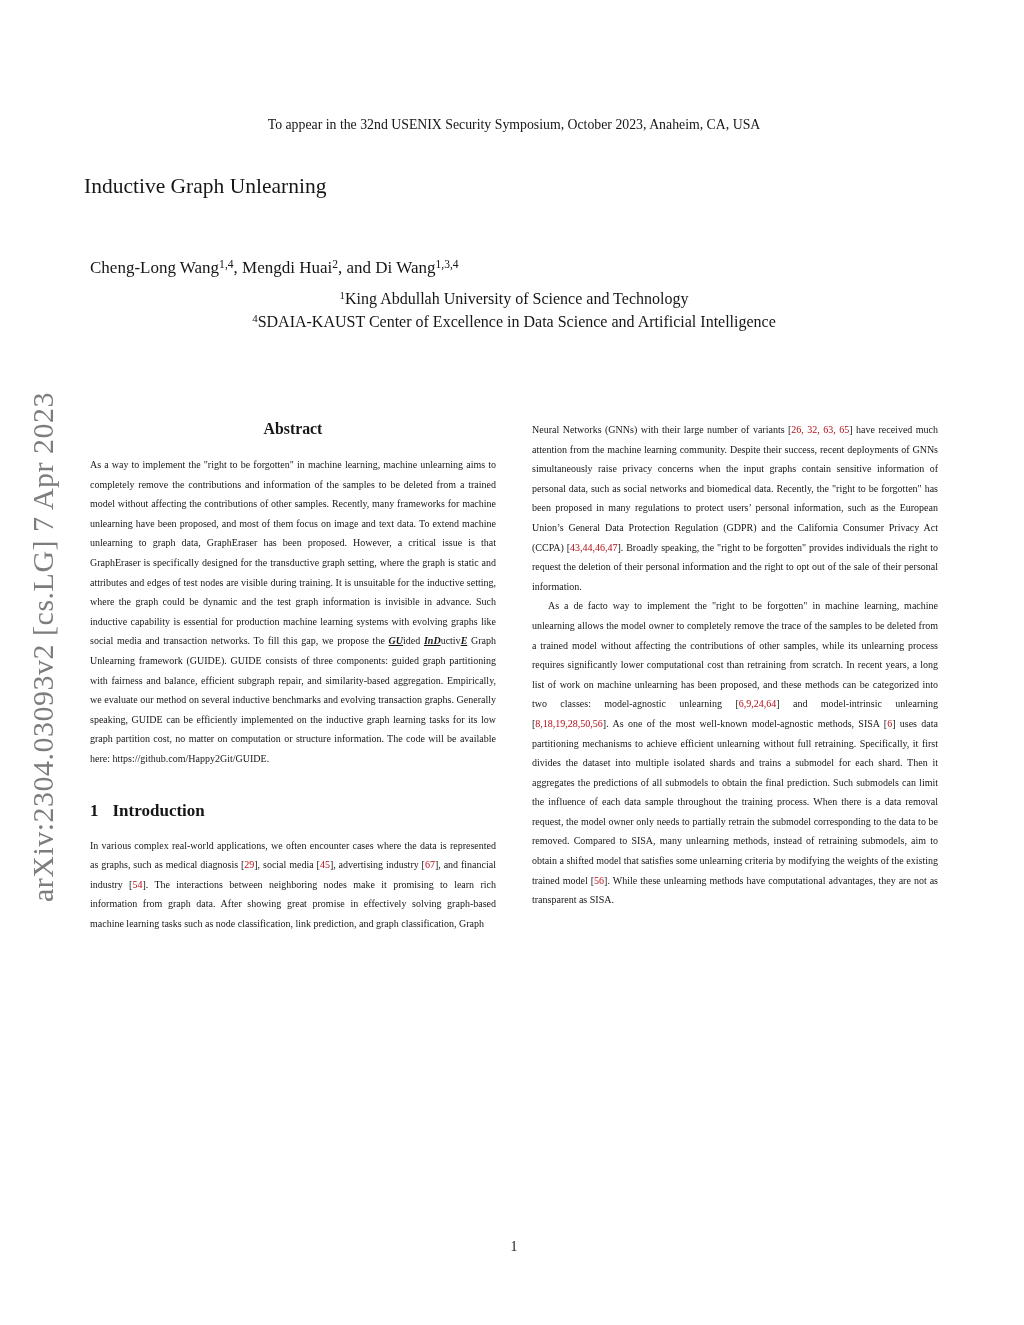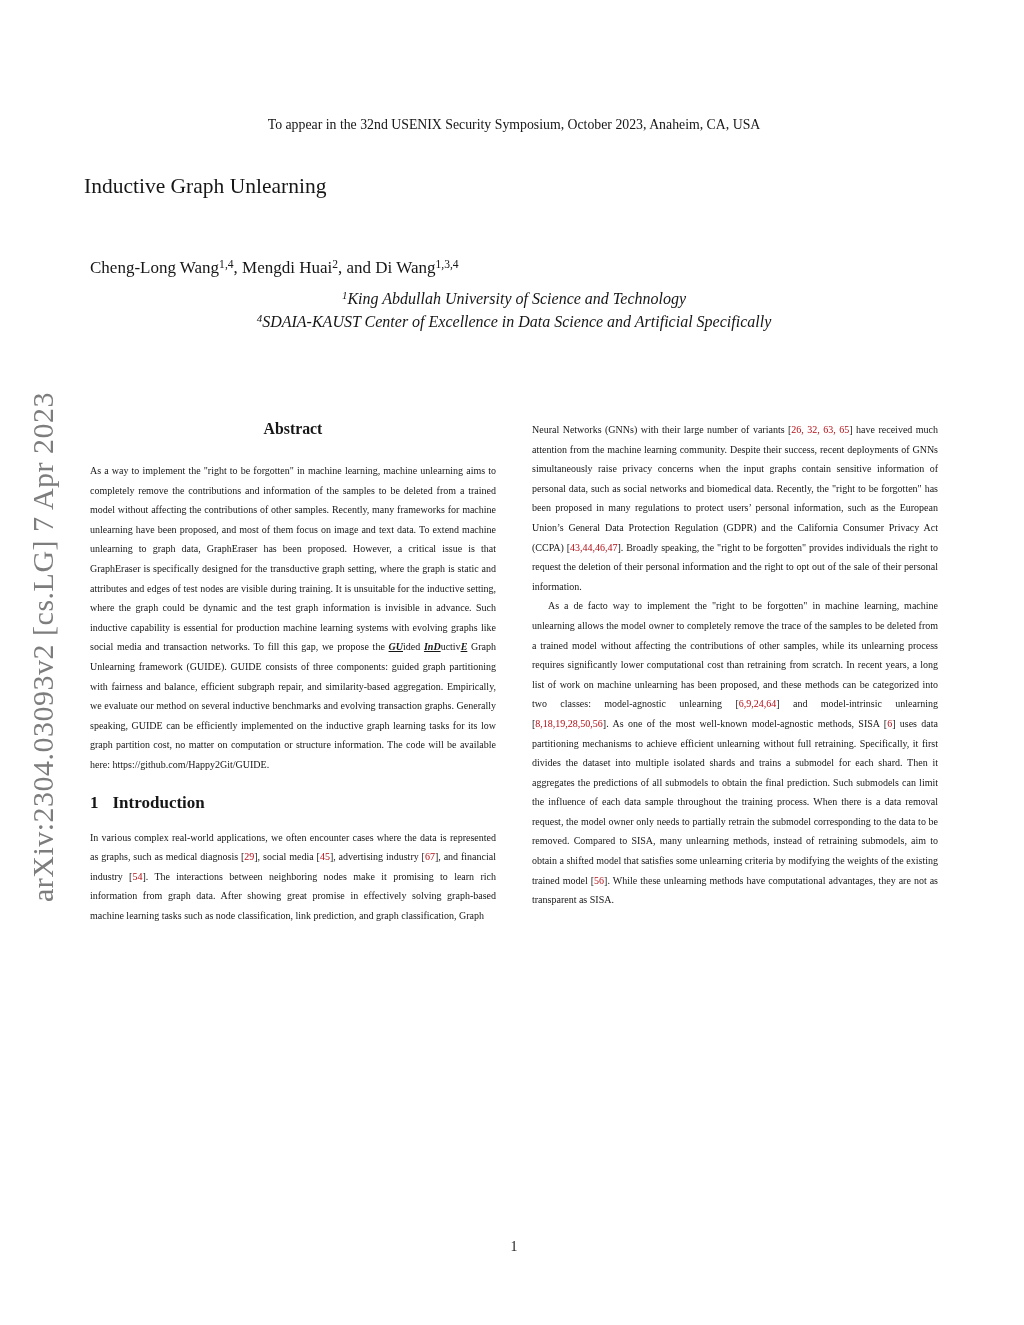--- a/index.html
+++ b/index.html
@@ -19,47 +19,47 @@
   .title {
     position:absolute; top:174px; left:84px; width:848px;
     text-align:left; font-size:21.5px; font-weight:normal;
   }
   .authors {
     position:absolute; top:242px; left:90px; width:848px;
     text-align:left; font-size:17px;margin-top:16px;
   }
   .affiliations {
     position:absolute; top:287px; left:90px; width:848px;
-    text-align:center; font-size:16px; line-height:23.2px;font-style:italic;
+    text-align:center; font-size:16px; line-height:23.2px;
   }
   .watermark {
     position:absolute; top:647px; left:43px;
     transform:translate(-50%,-50%) rotate(-90deg);
     transform-origin:center center;
     white-space:nowrap;
     font-size:30px; color:#7d7d7d;
     letter-spacing:0.5px;
   }
   .columns {
     position:absolute; top:420px; left:90px; width:848px;
     display:flex; gap:36px;
   }
   .col { width:406px; }
   .body-text {
     font-size:10px; line-height:19.6px;
     text-align:justify;
   }
   .abstract-heading {
     text-align:center; font-size:15.8px; font-weight:bold;
-    margin-bottom:23px;
+    margin-bottom:17px;
     font-family:Liberation Serif, serif;
   }
   .section-heading {
     font-size:17px; font-weight:bold;
-    margin-top:18px; margin-bottom:15px;
+    margin-top:32px; margin-bottom:15px;
   }
   .section-heading .sec-num { margin-right:14px; }
   .indent { text-indent:16px; }
   .sg-i  { }
   .sg-c  { color:#b30d15; }
   .sg-bu { font-weight:bold; text-decoration:underline;font-style:italic; }
   .sg-sup, .sup {
     font-size:68%; vertical-align:baseline;
     position:relative; top:-0.45em; line-height:0;
   }
@@ -76,21 +76,21 @@
   <div class="watermark">arXiv:2304.03093v2  [cs.LG]  7 Apr 2023</div>
 
   <div class="notice">To appear in the 32nd USENIX Security Symposium, October 2023, Anaheim, CA, USA</div>
 
   <h1 class="title">Inductive Graph Unlearning</h1>
 
   <div class="authors"><span>Cheng-Long Wang</span><span class="sg-sup">1,4</span><span>, Mengdi Huai</span><span class="sg-sup">2</span><span>, and Di Wang</span><span class="sg-sup">1,3,4</span></div>
 
   <div class="affiliations">
     <div><span class="sg-sup">1</span><span>King Abdullah University of Science and Technology</span></div>
-    <div><span class="sg-sup">4</span><span>SDAIA-KAUST Center of Excellence in Data Science and Artificial Specifically</span></div>
+    <div><span class="sg-sup">4</span><span>SDAIA-KAUST Center of Excellence in Data Science and Artificial Intelligence</span></div>
   </div>
 
   <div class="columns">
 
     <div class="col">
       <div class="abstract-heading">Abstract</div>
       <p class="body-text"><span>As a way to implement the "right to be forgotten" in machine learning, </span><span class="sg-i">machine unlearning</span><span> aims to completely remove the contributions and information of the samples to be deleted from a trained model without affecting the contributions of other samples. Recently, many frameworks for machine unlearning have been proposed, and most of them focus on image and text data. To extend machine unlearning to graph data, </span><span class="sg-i">GraphEraser</span><span> has been proposed. However, a critical issue is that </span><span class="sg-i">GraphEraser</span><span> is specifically designed for the transductive graph setting, where the graph is static and attributes and edges of test nodes are visible during training. It is unsuitable for the inductive setting, where the graph could be dynamic and the test graph information is invisible in advance. Such inductive capability is essential for production machine learning systems with evolving graphs like social media and transaction networks. To fill this gap, we propose the </span><span class="sg-bu">GU</span><span>ided </span><span class="sg-bu">InD</span><span>uctiv</span><span class="sg-bu">E</span><span> Graph Unlearning framework (GUIDE). GUIDE consists of three components: guided graph partitioning with fairness and balance, efficient subgraph repair, and similarity-based aggregation. Empirically, we evaluate our method on several inductive benchmarks and evolving transaction graphs. Generally speaking, GUIDE can be efficiently implemented on the inductive graph learning tasks for its low graph partition cost, no matter on computation or structure information. The code will be available here: https://github.com/Happy2Git/GUIDE.</span></p>
 
       <div class="section-heading">
         <span class="sec-num">1</span><span>Introduction</span>

